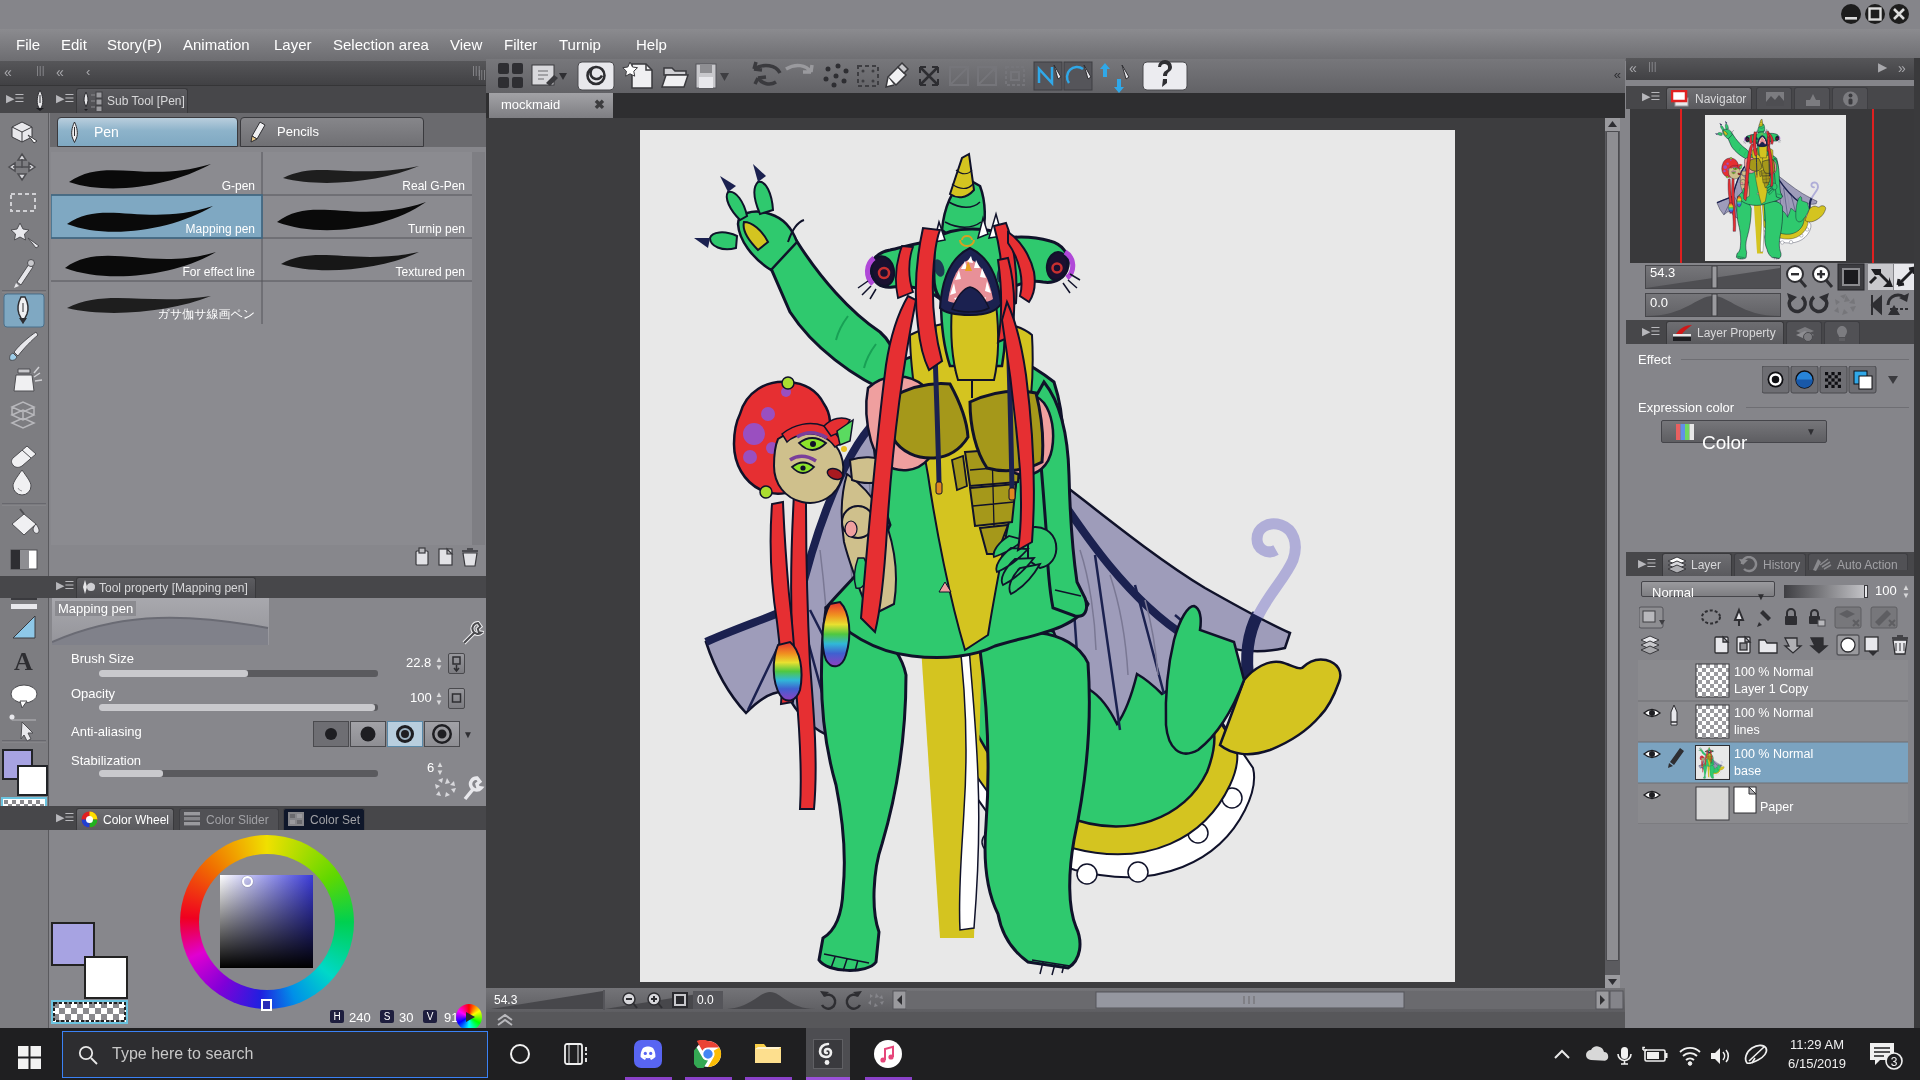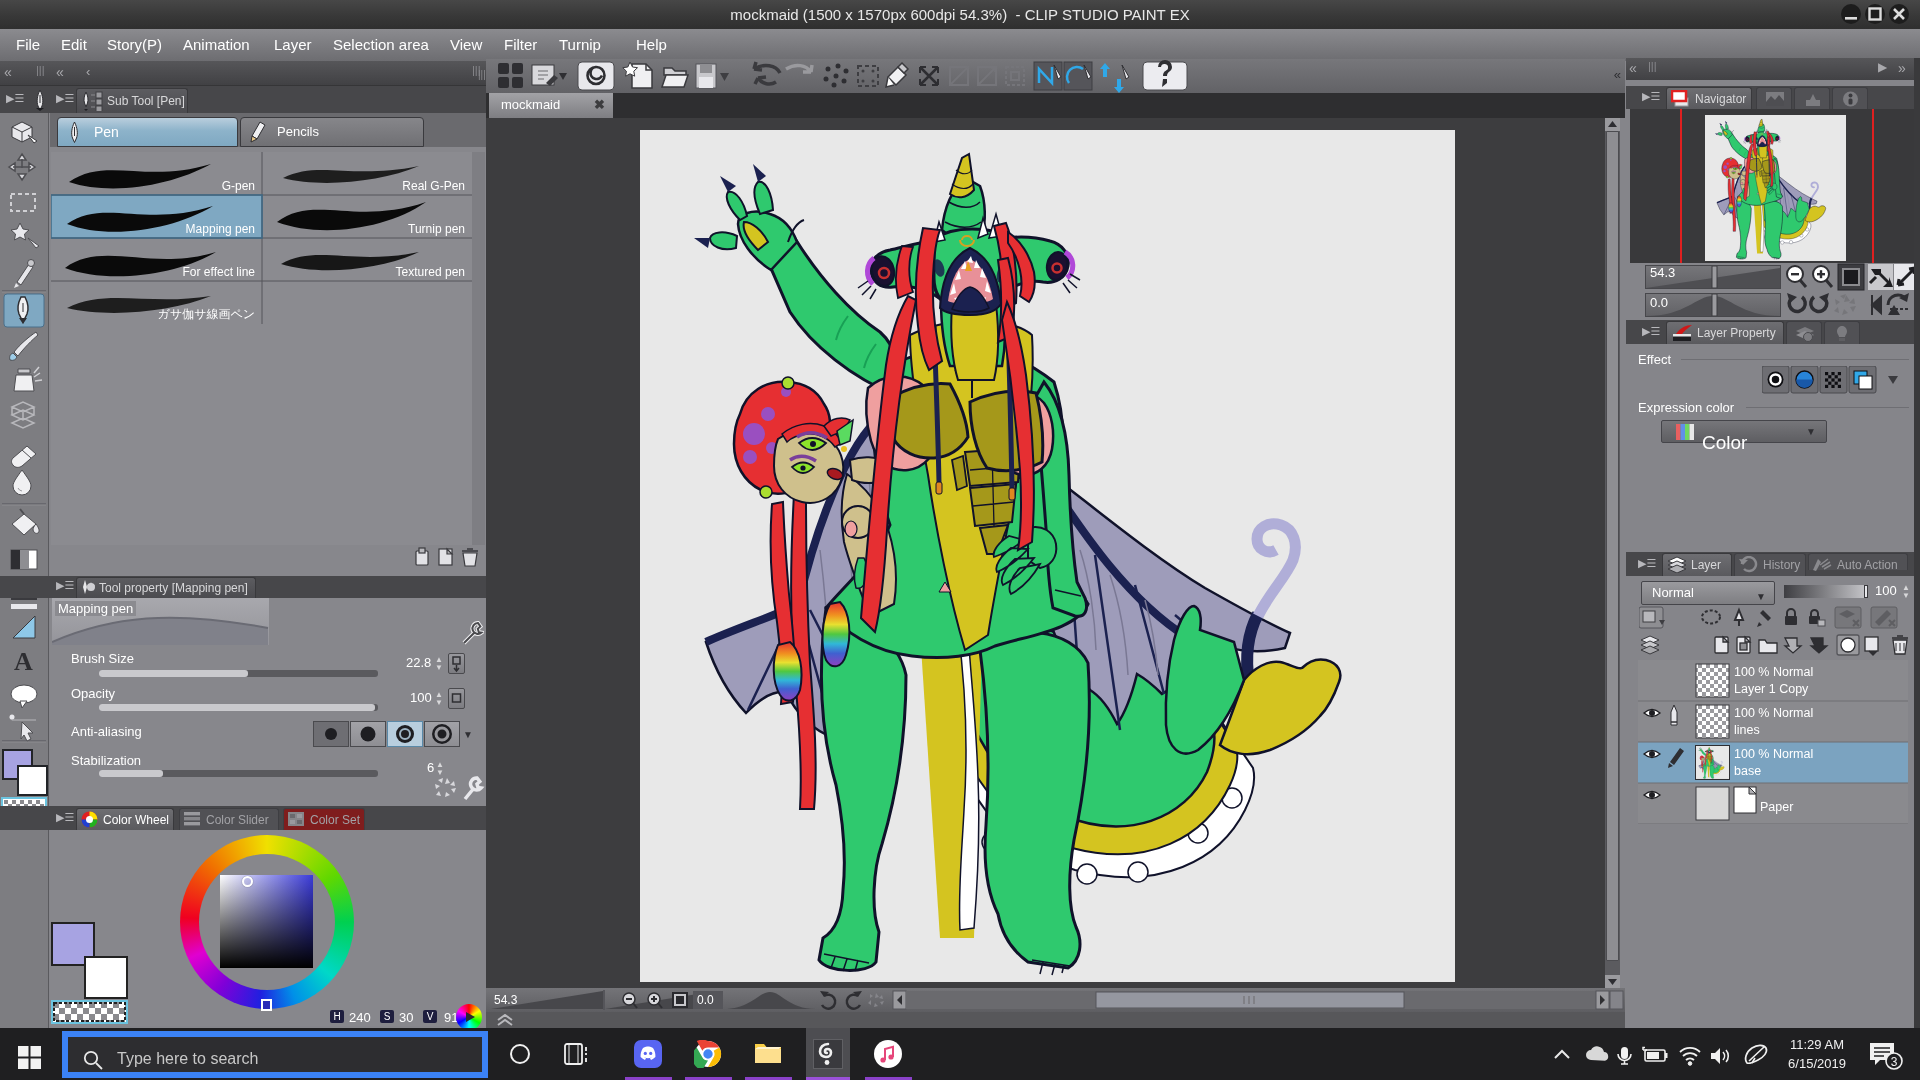--- a/index.html
+++ b/index.html
@@ -196,21 +196,20 @@
   <path d="M262,116 C256,132 254,150 258,168 L273,162 C268,148 268,130 273,117 Z" fill="#e62f32" stroke="#10122a" stroke-width="1.8"></path>
   <path d="M283,98 C276,130 274,166 278,196 C280,216 284,230 289,240 L302,231 C295,205 292,174 293,146 C294,126 296,110 300,100 Z" fill="#e62f32" stroke="#10122a" stroke-width="2"></path>
   <path d="M354,96 C361,120 364,150 362,180 L376,173 C378,146 374,113 366,93 Z" fill="#e62f32" stroke="#10122a" stroke-width="2"></path>
   <path d="M368,102 C380,110 390,125 394,142 C396,155 394,165 389,172 L380,166 C384,151 380,130 368,113 Z" fill="#e62f32" stroke="#10122a" stroke-width="2"></path>
   <path d="M358,130 C362,158 362,188 358,212 L372,206 C376,178 374,150 368,128 Z" fill="#e62f32" stroke="#10122a" stroke-width="2"></path>
   <path d="M276,170 C262,240 252,320 247,400 C244,450 240,482 235,502 L221,488 C227,420 235,320 246,235 C251,202 261,178 268,166 Z" fill="#e62f32" stroke="#10122a" stroke-width="2"></path>
   <path d="M362,190 C370,240 376,290 380,340 C382,375 381,400 378,420 L392,412 C396,360 393,300 386,245 C381,210 373,185 367,172 Z" fill="#e62f32" stroke="#10122a" stroke-width="2"></path>
 </g>
 </defs>
 </svg>
-  <div class="abs" id="titlebar">mockmaid (1500 x 1570px 600dpi 54.3%)&nbsp;&nbsp;- CLIP STUDIO PAINT EX</div>
   <div class="abs" id="menubar">
     <span style="left:16px">File</span>
     <span style="left:61px">Edit</span>
     <span style="left:107px">Story(P)</span>
     <span style="left:183px">Animation</span>
     <span style="left:274px">Layer</span>
     <span style="left:333px">Selection area</span>
     <span style="left:450px">View</span>
     <span style="left:504px">Filter</span>
     <span style="left:559px">Turnip</span>
@@ -479,21 +478,21 @@
         <path d="M16.5 8.5 A8 8 0 0 1 8.5 16.5 L8.5 8.5 Z" fill="#20b020"></path>
         <path d="M8.5 16.5 A8 8 0 0 1 .5 8.5 L8.5 8.5 Z" fill="#2040d0"></path>
         <circle cx="8.5" cy="8.5" r="3.5" fill="#fff"></circle>
       </svg>
     <div class="ptab" style="left:179px;top:2px;width:100px;height:22px;line-height:22px;padding-left:26px;background:#515155;color:#a2a2a6;border-color:#3e3e42">Color Slider</div>
     <svg style="position:absolute;left:184px;top:6px" width="16" height="14" viewBox="0 0 16 14">
         <rect y="0" width="16" height="3.4" fill="#9a9a9e"></rect>
         <rect y="5" width="16" height="3.4" fill="#86868a"></rect>
         <rect y="10" width="16" height="3.4" fill="#9a9a9e"></rect>
       </svg>
-    <div class="ptab" style="left:283px;top:2px;width:82px;height:22px;line-height:22px;padding-left:26px;background:#7f1d1d;color:#a2a2a6;border-color:#3e3e42">Color Set</div>
+    <div class="ptab" style="left:283px;top:2px;width:82px;height:22px;line-height:22px;padding-left:26px;background:#0f172a;color:#a2a2a6;border-color:#3e3e42">Color Set</div>
     <svg style="position:absolute;left:288px;top:6px" width="16" height="14" viewBox="0 0 16 14">
         <rect width="16" height="14" fill="#86868a"></rect>
         <rect x="2" y="2" width="5" height="4" fill="#6a6a6e"></rect>
         <rect x="9" y="2" width="5" height="4" fill="#9a9a9e"></rect>
         <rect x="2" y="8" width="5" height="4" fill="#9a9a9e"></rect>
         <rect x="9" y="8" width="5" height="4" fill="#6a6a6e"></rect>
       </svg>
   </div>
   <div class="abs pbg" style="left:50px;top:830px;width:436px;height:196px" id="colorpanel">
     <div class="abs" style="left:130px;top:5px;width:174px;height:174px;border-radius:50%;background:conic-gradient(from 0deg,#f0e000,#60d800 55deg,#00d050 90deg,#00d8c8 130deg,#0090e8 160deg,#2020e0 185deg,#8000d8 215deg,#e000d0 245deg,#f00020 273deg,#f07000 315deg,#f0e000 360deg)"></div>
@@ -850,21 +849,21 @@
           <path d="M4 8 A 7 7 0 1 1 6 13" fill="none" stroke="#8a8a8e" stroke-width="2.5"></path>
           <path d="M1 3 L5 9 L10 4 Z" fill="#8a8a8e"></path>
         </svg>
       <div class="ptab" style="left:182px;top:1px;width:100px;height:17px;line-height:23px;padding-left:28px;background:#515155;color:#a2a2a6;border-color:#3e3e42">Auto Action</div>
       <svg style="position:absolute;left:186px;top:5px" width="20" height="15" viewBox="0 0 20 15">
           <path d="M1 13 L6 2 l3 3 L4 14 Z" fill="#8a8a8e"></path>
           <path d="M8 8 l8 -6 M10 10 l8 -5 M12 12 l7 -4" stroke="#8a8a8e" stroke-width="1.5"></path>
         </svg>
     </div>
 
-    <div class="abs" style="left:15px;top:501px;width:134px;height:24px;background:linear-gradient(#9a9a9e,#7e7e82);border:1px solid #45454a;border-radius:2px;color:#fff;font-size:13px;line-height:21px;padding-left:10px">Normal<span style="position:absolute;right:8px;top:4px;color:#2e2e32;font-size:10px">▼</span></div>
+    <div class="abs" style="left:15px;top:501px;width:134px;height:16px;background:linear-gradient(#9a9a9e,#7e7e82);border:1px solid #45454a;border-radius:2px;color:#fff;font-size:13px;line-height:21px;padding-left:10px">Normal<span style="position:absolute;right:8px;top:4px;color:#2e2e32;font-size:10px">▼</span></div>
     <div class="abs" style="left:158px;top:505px;width:84px;height:13px;background:linear-gradient(to right,#3e3e42,#c8c8cc)">
         <div style="position:absolute;right:0;top:0;width:4px;height:13px;background:#e8e8ec;border:1px solid #3a3a3e"></div>
       </div>
     <div class="abs" style="left:249px;top:503px;color:#fff;font-size:13px">100</div>
     <div class="abs" style="left:276px;top:504px;color:#d8d8da;font-size:8px;line-height:8px">▲<br>▼</div>
 
     <svg class="abs" style="left:13px;top:526px" width="270" height="24" viewBox="0 0 270 24">
       <rect x="0" y="1" width="24" height="21" rx="2" fill="#8e8e92" stroke="#55555a"></rect>
         <rect x="4" y="5" width="12" height="11" fill="#b8b8bc" stroke="#3e3e42"></rect>
         <path d="M20 14 l6 0 -3 5 z" fill="#3e3e42"></path>
@@ -959,21 +958,21 @@
 
   <div class="abs" style="left:1914px;top:58px;width:6px;height:970px;background:#3a3a3c"></div>
 
   <div class="abs" style="left:0;top:1028px;width:1920px;height:52px;background:#1f1f21" id="taskbar">
     <svg class="abs" style="left:18px;top:18px" width="23" height="23" viewBox="0 0 23 23">
         <rect x="0" y="0" width="10.5" height="10.5" fill="#f2f2f2"></rect>
         <rect x="12.5" y="0" width="10.5" height="10.5" fill="#f2f2f2"></rect>
         <rect x="0" y="12.5" width="10.5" height="10.5" fill="#f2f2f2"></rect>
         <rect x="12.5" y="12.5" width="10.5" height="10.5" fill="#f2f2f2"></rect>
       </svg>
-    <div class="abs" style="left:62px;top:3px;width:426px;height:47px;background:#2d2d30;border:6px solid #3b82f6">
+    <div class="abs" style="left:62px;top:3px;width:426px;height:47px;background:#2d2d30;border:1px solid #3b82f6">
       <svg style="position:absolute;left:15px;top:13px" width="20" height="20" viewBox="0 0 20 20">
           <circle cx="8" cy="8" r="6.2" fill="none" stroke="#e8e8e8" stroke-width="1.8"></circle>
           <path d="M13 13 L19 19" stroke="#e8e8e8" stroke-width="1.8"></path>
         </svg>
       <span style="position:absolute;left:49px;top:13px;color:#c8c8c8;font-size:16px">Type here to search</span>
     </div>
     <svg class="abs" style="left:508px;top:14px" width="24" height="24" viewBox="0 0 24 24">
         <circle cx="12" cy="12" r="9" fill="none" stroke="#f0f0f0" stroke-width="2"></circle>
       </svg>
     <svg class="abs" style="left:564px;top:15px" width="26" height="22" viewBox="0 0 26 22">

